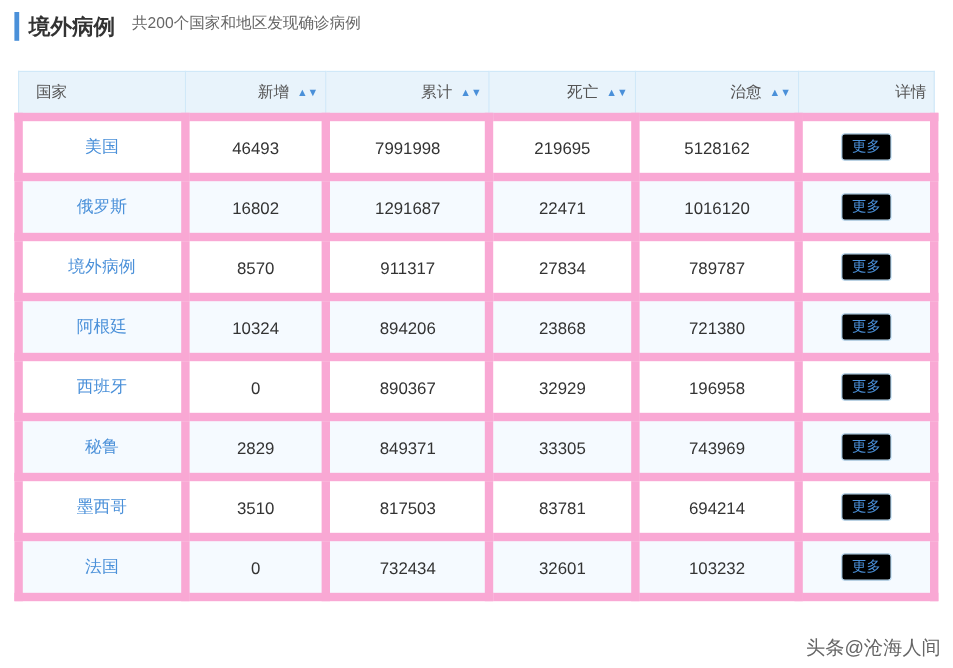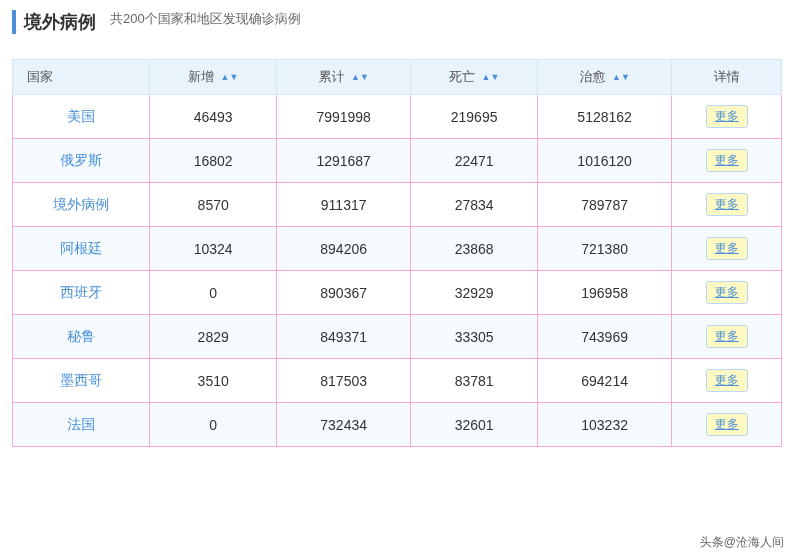--- a/index.html
+++ b/index.html
@@ -36,21 +36,21 @@
     table {
       width: 100%;
       border-collapse: collapse;
     }
     thead tr {
       background: #e8f3fb;
       margin-top: 42px;
     }
     thead th {
       padding: 8px 6px;
-      text-align: center;
+      text-align: right;
       font-weight: normal;
       color: #555;
       font-size: 13px;
       border: 1px solid #d0e8f8;
       white-space: nowrap;
     }
     thead th:first-child {
       text-align: left;
       padding-left: 14px;
     }
@@ -70,42 +70,41 @@
       background: #f5faff;
     }
     tbody tr:nth-child(odd) {
       background: #fff;
     }
     tbody td {
       padding: 10px 6px;
       text-align: center;
       font-size: 14px;
       color: #333;
-      border: 1px solid #f9a8d4;
+      border: 7px solid #f9a8d4;
     }
     tbody td:first-child {
       color: #4a90d9;
       text-align: center;
     }
     .more-btn {
       display: inline-block;
-      background: #fef9c3;
+      background: #000000;
       color: #4a90d9;
       border: 1px solid #b8d8f0;
       border-radius: 3px;
       padding: 2px 8px;
       font-size: 12px;
       cursor: pointer;
-      text-decoration: underline;
     }
     .watermark {
       position: absolute;
       bottom: 6px;
       right: 10px;
-      font-size: 12px;
+      font-size: 16px;
       color: #666;
     }
   </style>
 </head>
 <body>
 
 <div class="container">
   <div class="header">
     <span class="header-title">境外病例</span>
     <span class="header-subtitle">共200个国家和地区发现确诊病例</span>

